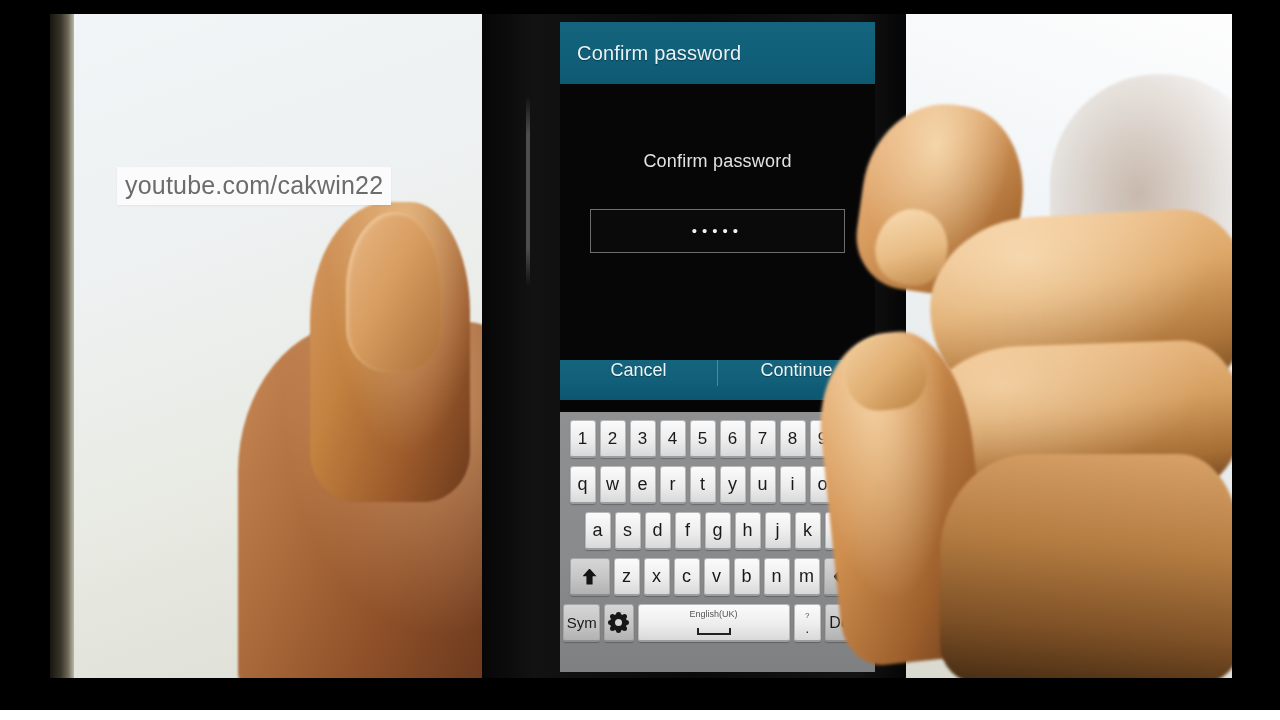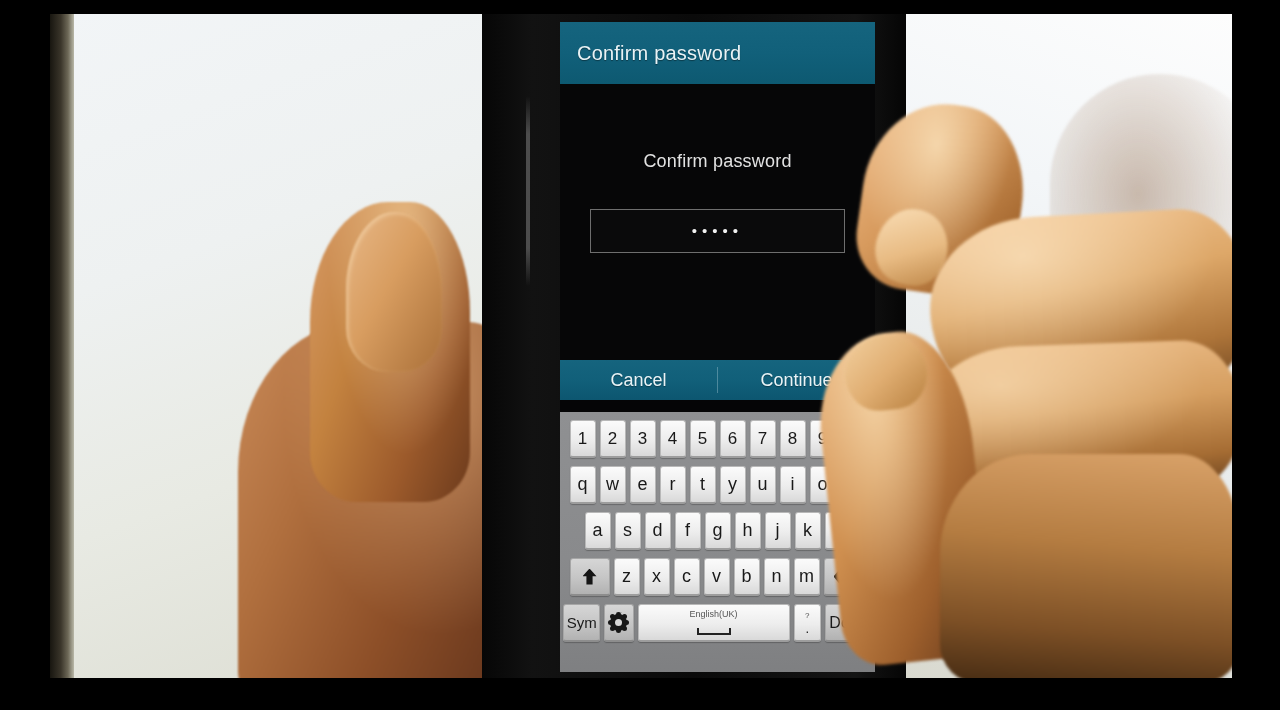--- a/index.html
+++ b/index.html
@@ -183,21 +183,20 @@
     line-height: 1;
     transform: translateY(-1px);
   }
 
   #actionbar {
     position: absolute;
     left: 0; top: 338px;
     width: 100%; height: 40px;
     background: linear-gradient(180deg, #15647e 0%, #115f79 55%, #0c5670 100%);
     display: flex;
-    align-items: center;
   }
   #actionbar .act {
     flex: 1;
     text-align: center;
     color: #eaf4f7;
     font-size: 18px;
     text-shadow: 0 1px 1px rgba(0,0,0,.35);
   }
   #act-divider {
     width: 1px;
@@ -395,20 +394,21 @@
     <div id="backdrop-left"></div>
     <div id="backdrop-left-edge"></div>
     <div id="backdrop-right"></div>
 
     <div id="left-hand">
       <div id="left-palm"></div>
       <div id="left-thumb"></div>
       <div id="left-nail"></div>
     </div>
 
+    <div id="watermark">youtube.com/cakwin22</div>
 
     <div id="phone">
       <div id="phone-bezel-hi"></div>
 
       <div id="screen">
 
         <div id="titlebar">
           <span class="t">Confirm password</span>
         </div>
 

